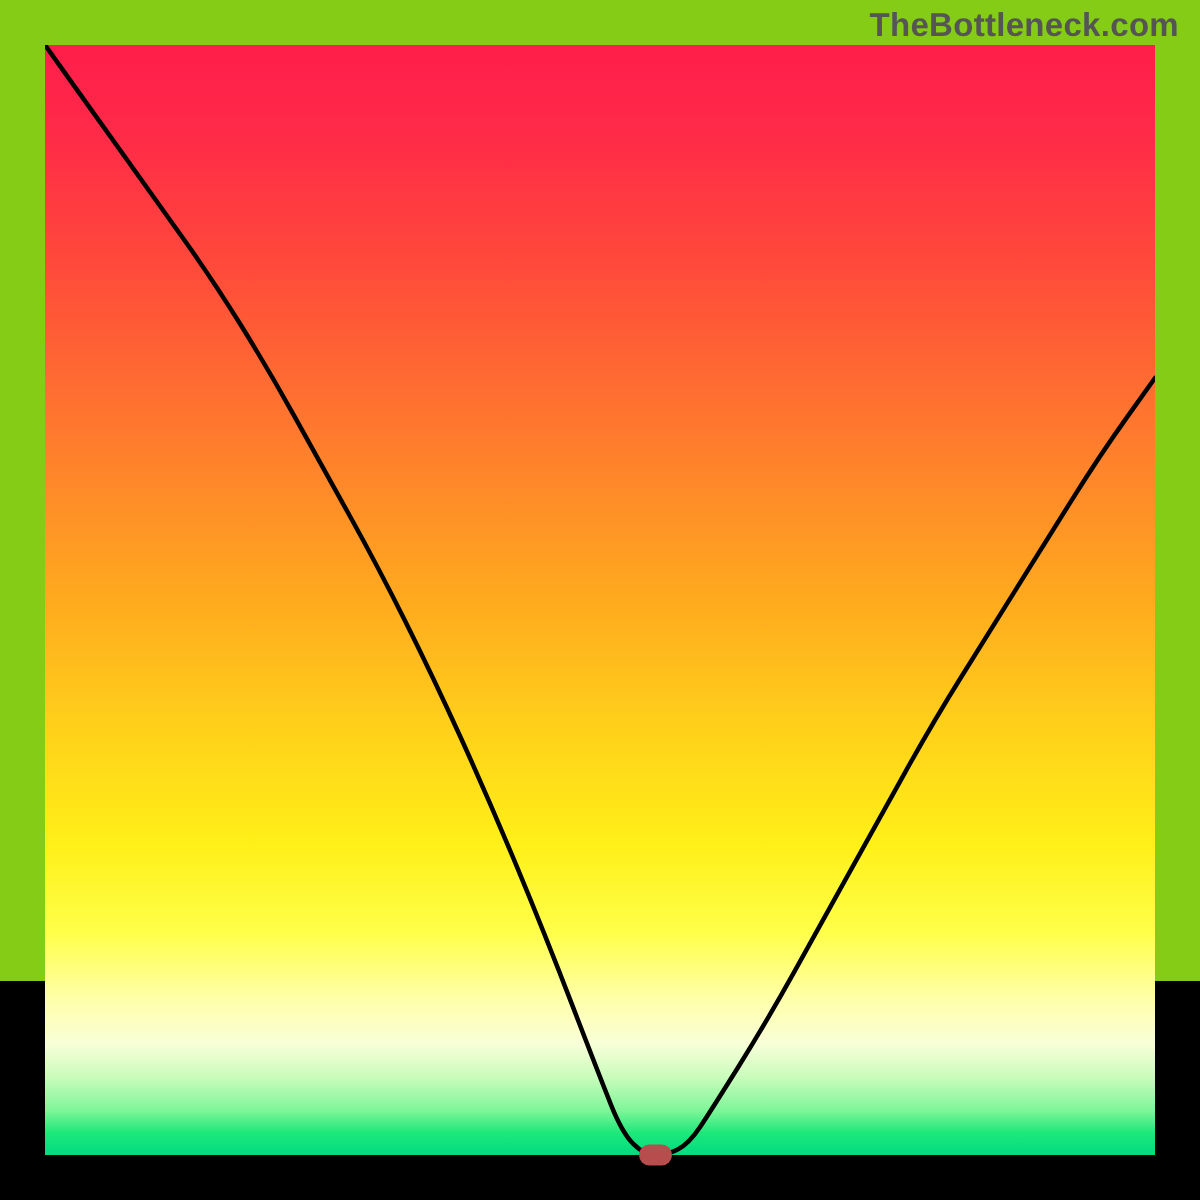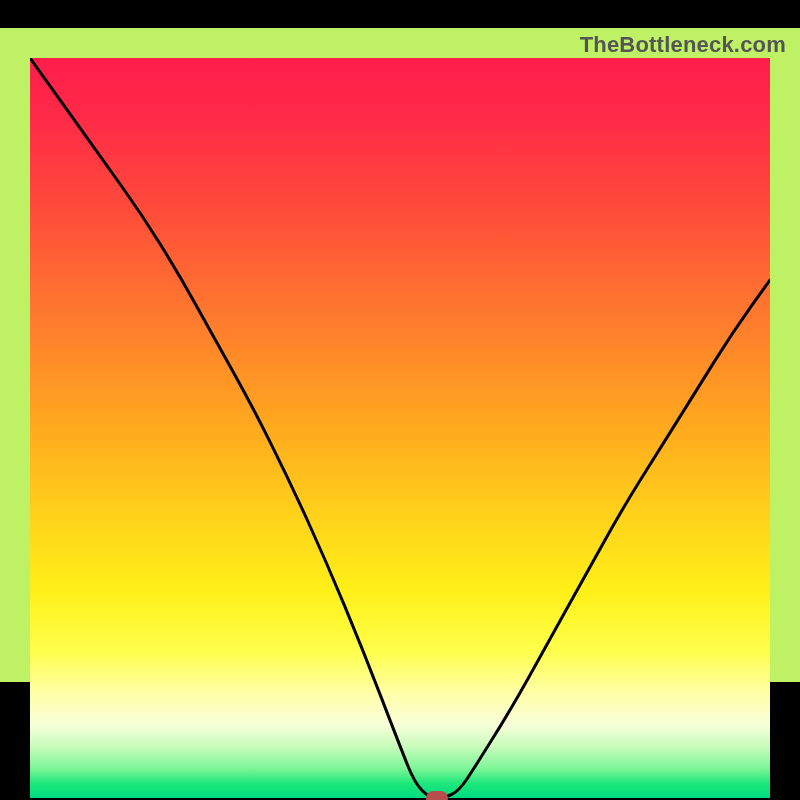--- a/index.html
+++ b/index.html
@@ -8,22 +8,21 @@
     width: 800px;
     height: 800px;
     overflow: hidden;
     background: #000;
     font-family: Arial, Helvetica, sans-serif;
   }
   .frame {
     position: relative;
     width: 800px;
     height: 654px;
-    background: #bef264;
-    margin-top: 28px;
+    background: #84cc16;
   }
   .watermark {
     position: absolute;
     top: 4px;
     right: 14px;
     color: #555;
     font-size: 22px;
     font-weight: 600;
     letter-spacing: 0.2px;
     z-index: 5;

